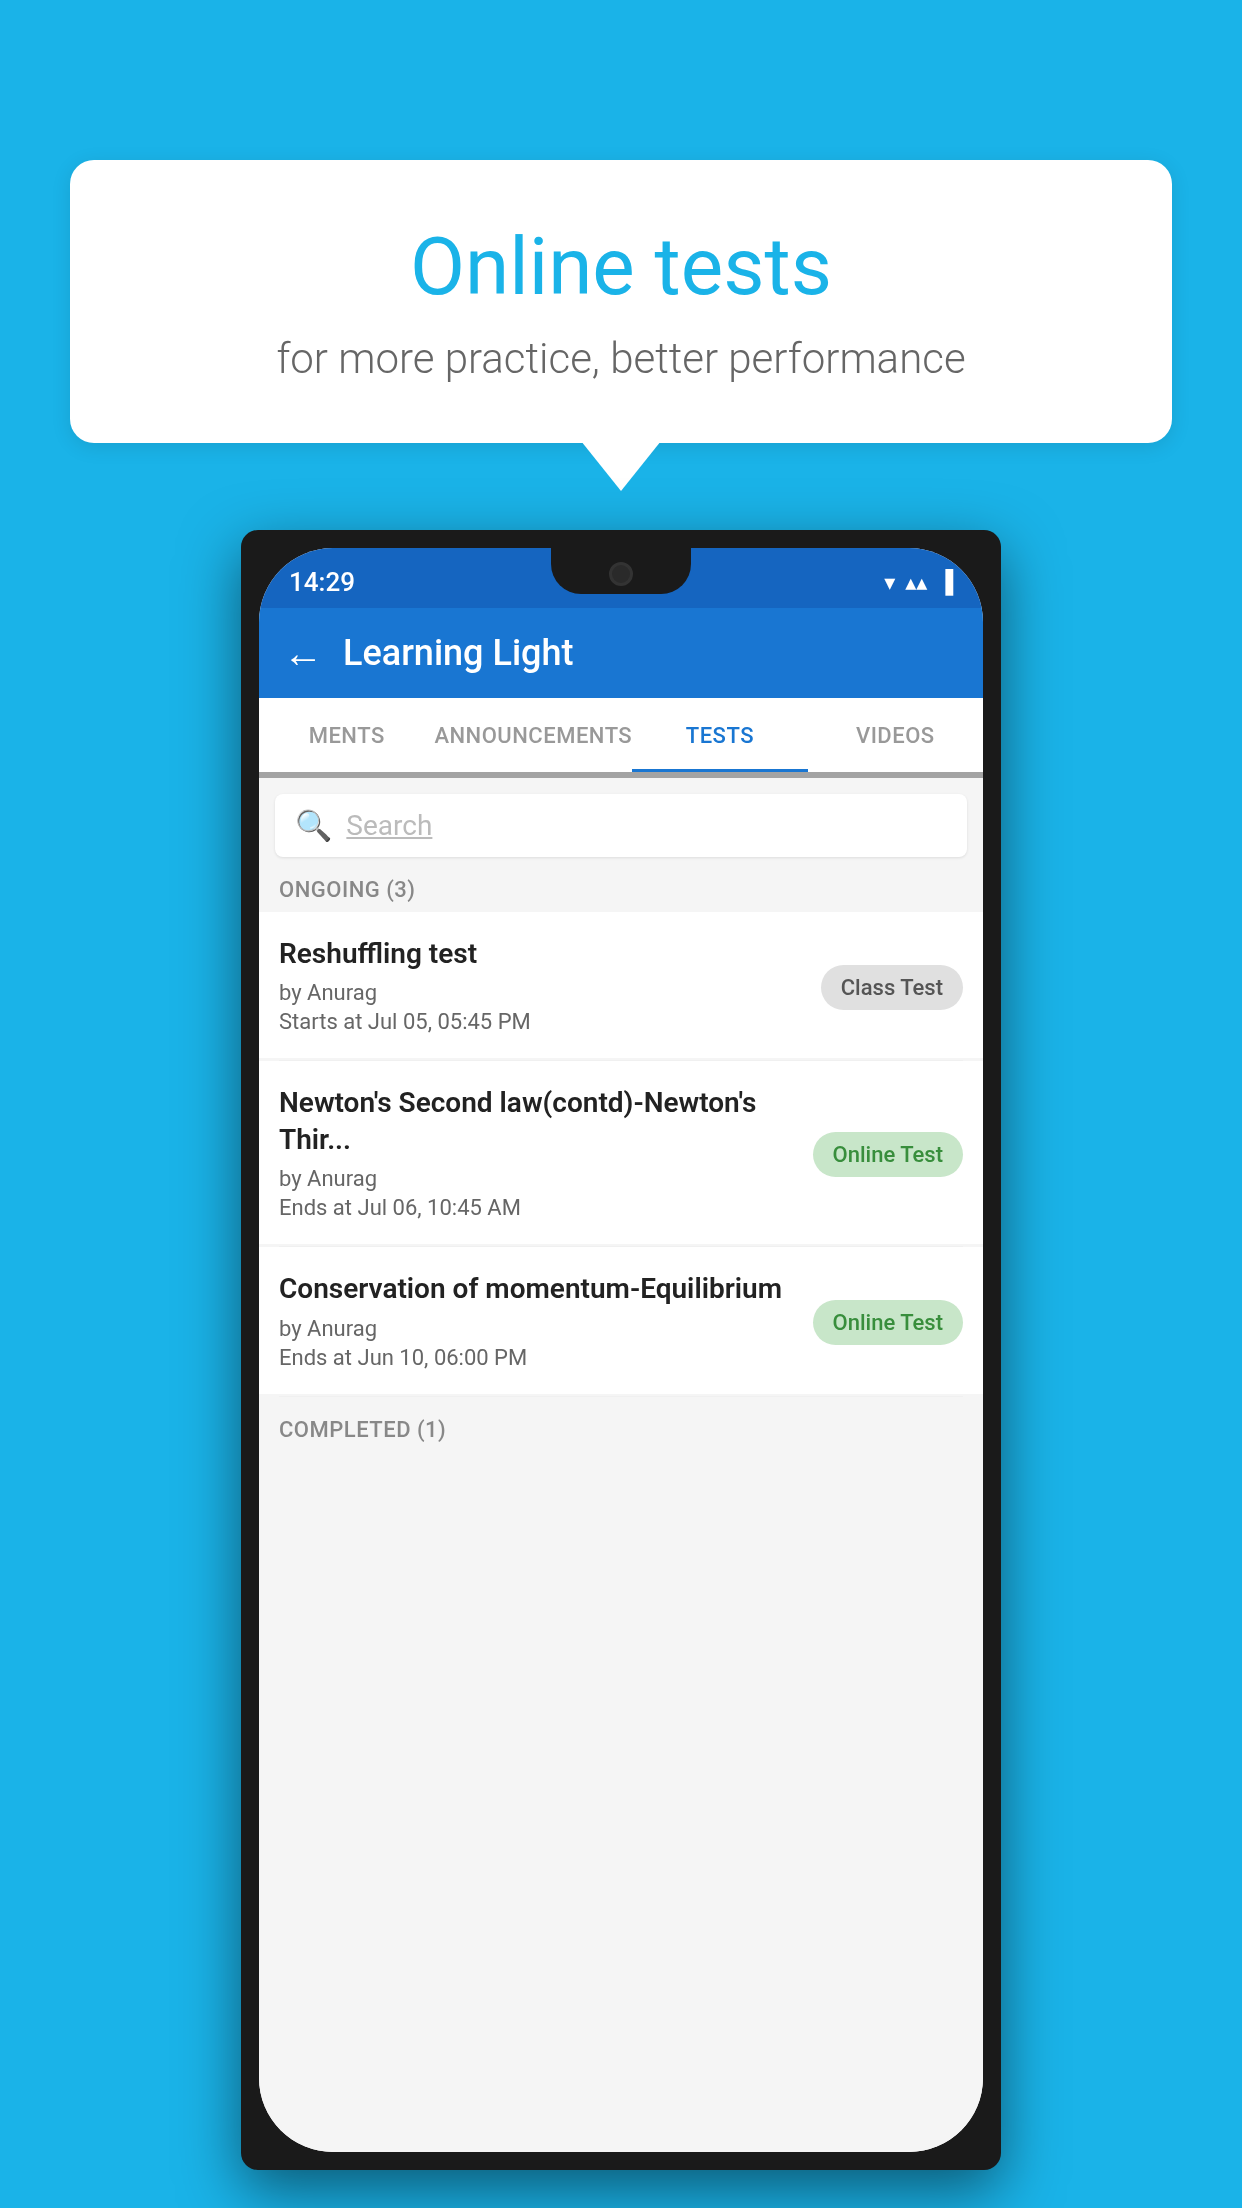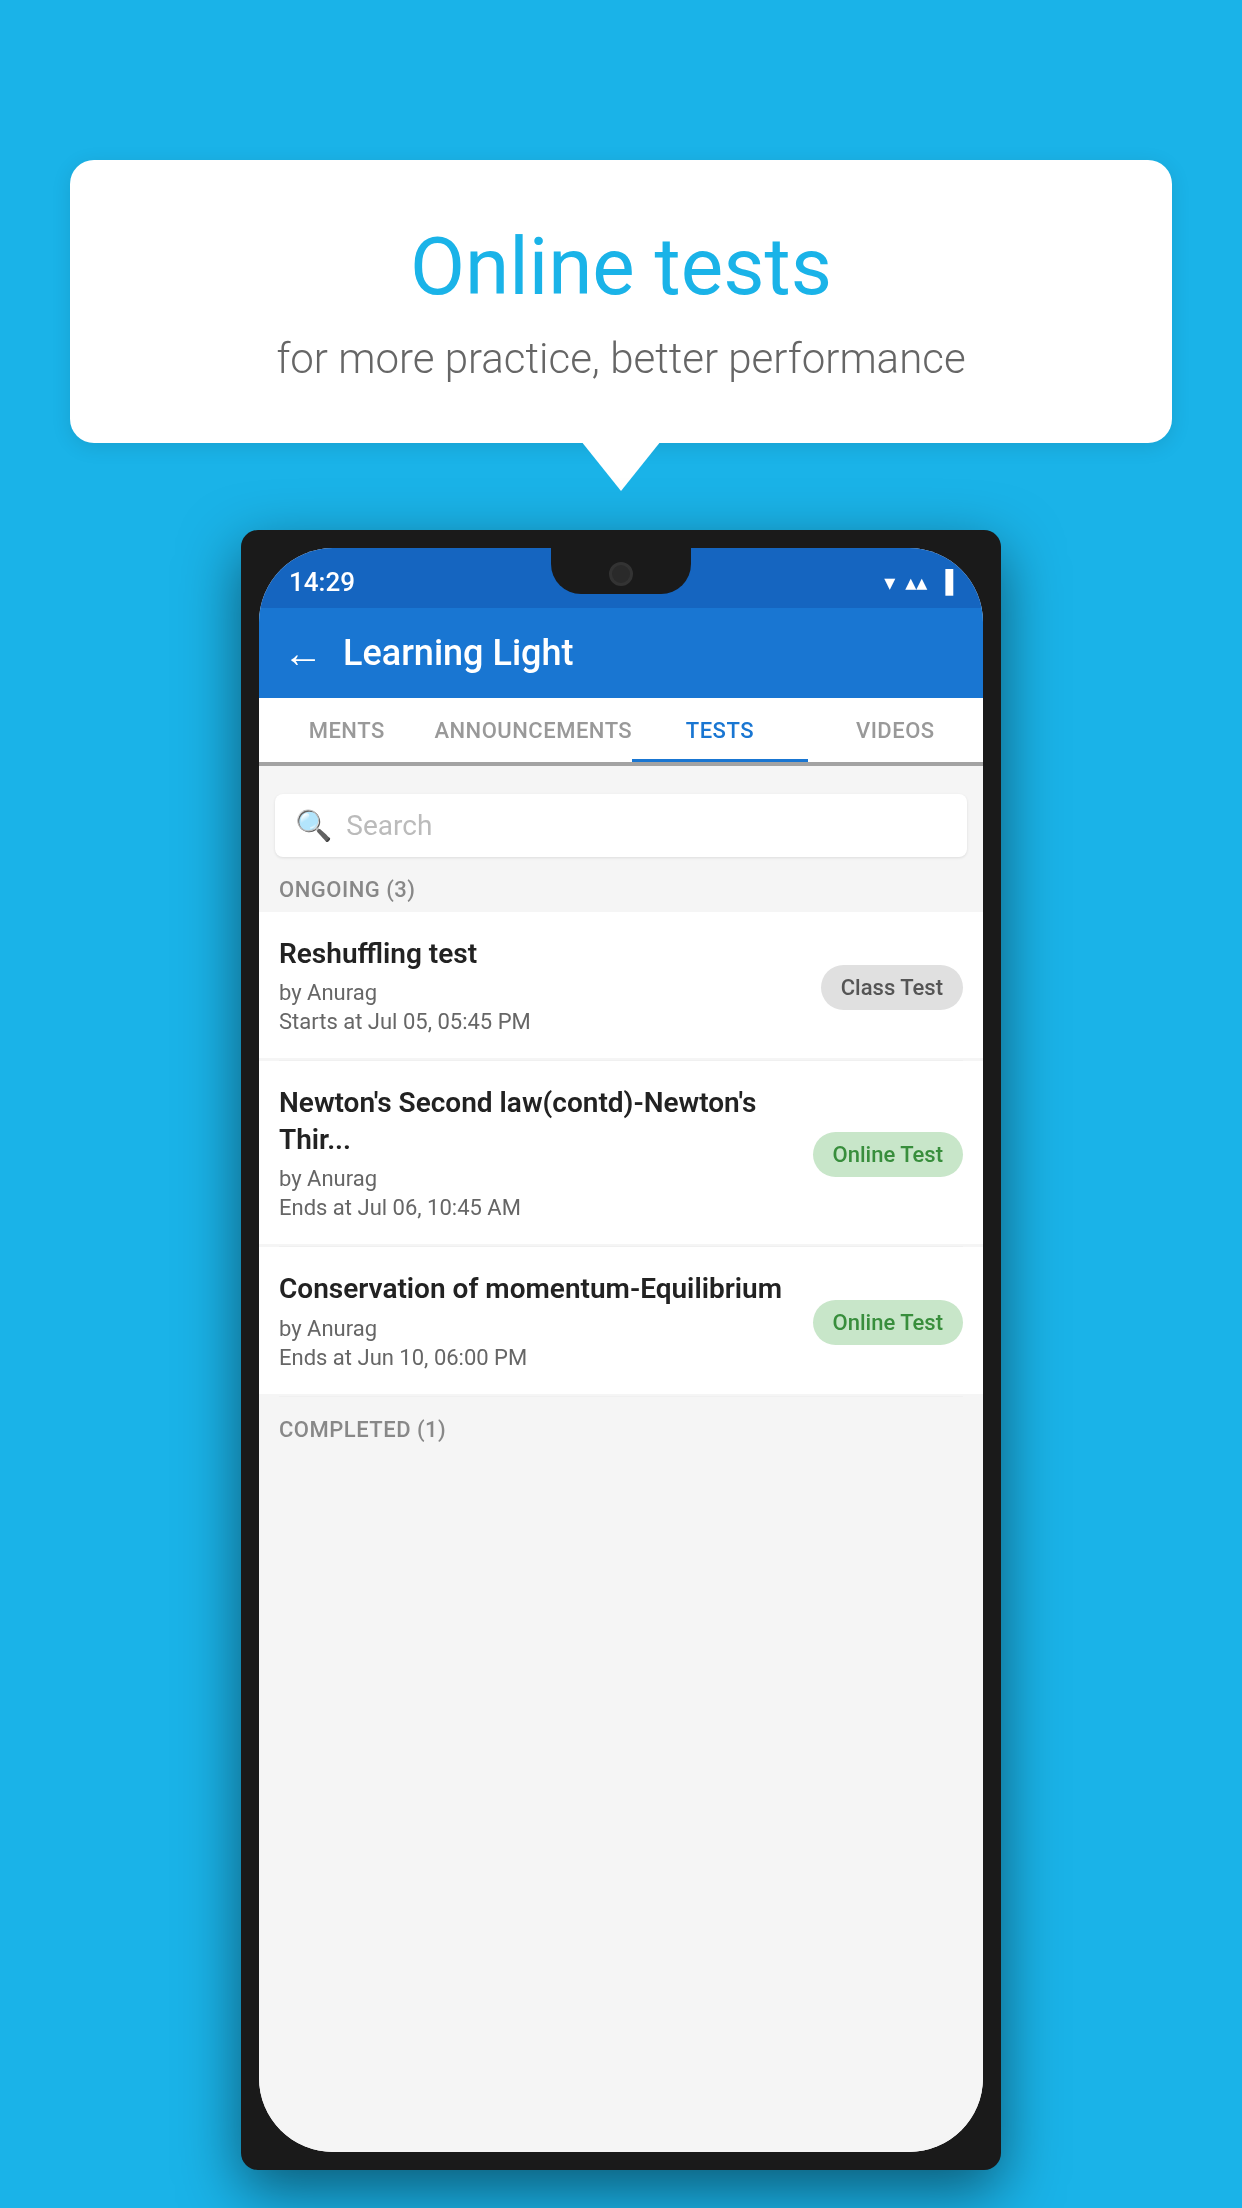--- a/index.html
+++ b/index.html
@@ -170,25 +170,25 @@
       font-size: 36px;
       font-weight: 500;
     }
 
     
     .tabs-bar {
       position: absolute;
       top: 150px;
       left: 0;
       right: 0;
-      height: 68px;
+      height: 80px;
       background: white;
       display: flex;
       align-items: stretch;
-      border-bottom: 4px solid #a3a3a3;
+      border-bottom: 6px solid #a3a3a3;
     }
 
     .tab-item {
       flex: 1;
       display: flex;
       align-items: center;
       justify-content: center;
       font-size: 22px;
       font-weight: 500;
       color: #999;
@@ -235,20 +235,21 @@
     }
 
     .search-icon-wrap {
       color: #999;
       font-size: 30px;
     }
 
     .search-placeholder {
       color: #bbb;
       font-size: 28px;
+      text-decoration: underline;
     }
 
     
     .section-header {
       padding: 20px 20px 10px 20px;
       color: #888;
       font-size: 22px;
       font-weight: 500;
       letter-spacing: 0.5px;
     }

